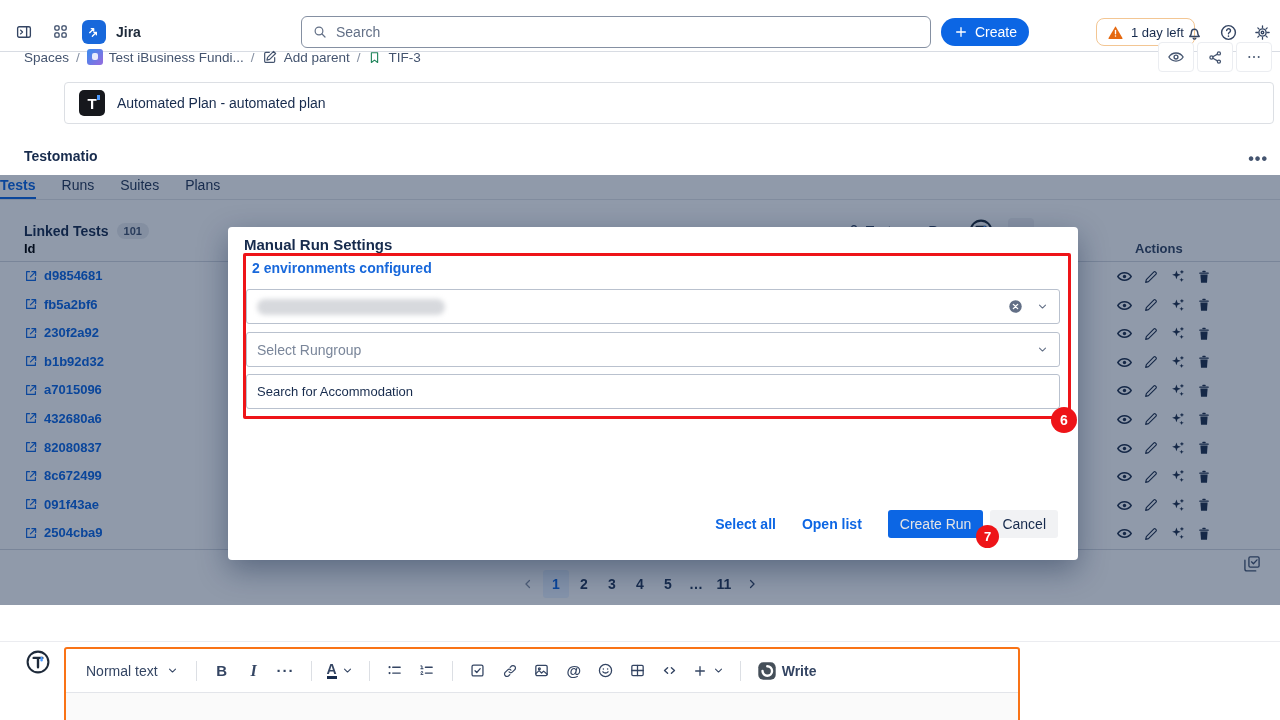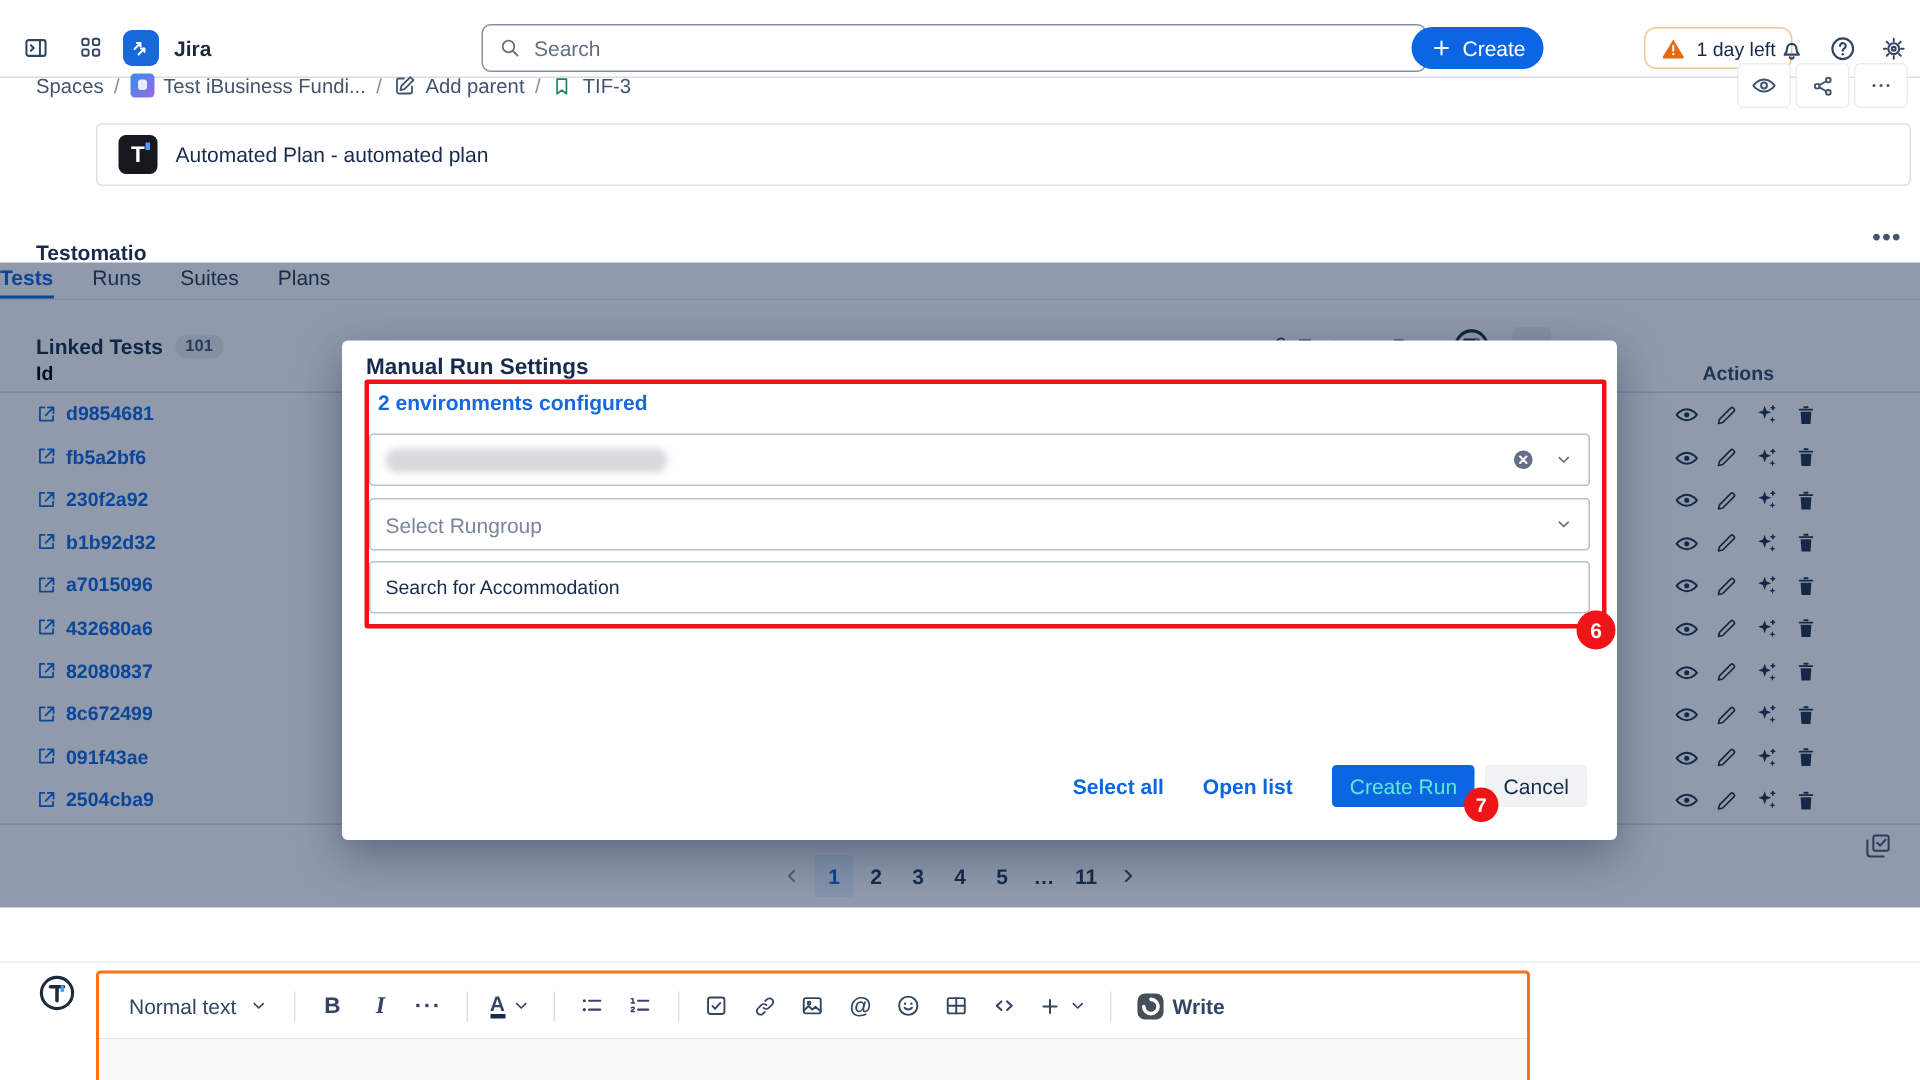--- a/index.html
+++ b/index.html
@@ -8,21 +8,21 @@
   .canvas { position:relative; width:1280px; height:720px; background:#fff; overflow:hidden; color:#172b4d; }
   .ico { display:inline-flex; align-items:center; justify-content:center; }
   .ico svg { display:block; }
 
   
   .topbar { position:absolute; left:0; top:12px; width:1280px; height:40px; background:#fff; border-bottom:1px solid #d8dce3; display:flex; align-items:center; }
   .tb-btn { width:28px; height:28px; border-radius:4px; display:flex; align-items:center; justify-content:center; color:#344563; }
   .tb-left { display:flex; align-items:center; gap:8px; padding-left:10px; }
   .jira-logo { width:24px; height:24px; border-radius:6px; background:#1868db; display:flex; align-items:center; justify-content:center; }
   .jira-name { font-size:14px; font-weight:700; color:#1e2a3a; margin-left:2px; }
-  .searchbox { position:absolute; left:301px; top:4px; width:630px; height:32px; border:1px solid #8590a2; border-radius:6px; background:#fff; display:flex; align-items:center; padding:0 10px; gap:8px; color:#626f86;margin-left:20px; }
+  .searchbox { position:absolute; left:301px; top:4px; width:630px; height:32px; border:1px solid #8590a2; border-radius:6px; background:#fff; display:flex; align-items:center; padding:0 10px; gap:8px; color:#626f86; }
   .searchbox .ph { font-size:14px; color:#626f86; }
   .create-btn { position:absolute; left:941px; top:6px; height:28px; padding:0 12px; background:#0c66e4; color:#fff; font-size:14px; font-weight:500; border:none; border-radius:14px; display:flex; align-items:center; gap:6px; }
   .trial-chip { position:absolute; left:1096px; top:6px; height:28px; padding:0 10px; border:1px solid #f3c693; border-radius:8px; display:flex; align-items:center; gap:7px; font-size:13px; font-weight:500; color:#172b4d; background:#fff; }
   .tb-right { position:absolute; right:4px; top:6px; display:flex; align-items:center; gap:6px; }
 
   
   .crumbrow { position:absolute; left:0; top:40px; width:1280px; height:34px; display:flex; align-items:center; padding-left:24px; font-size:13.5px; color:#44546f; }
   .crumbrow .sep { margin:0 7px; color:#8590a2; }
   .crumb { display:flex; align-items:center; gap:6px; color:#44546f; }
   .proj-av { width:16px; height:16px; border-radius:3px; background:linear-gradient(135deg,#4787ec 20%,#8b6fe0 85%); position:relative; }
@@ -30,21 +30,21 @@
   .page-actions { position:absolute; right:8px; top:42px; display:flex; gap:3px; }
   .pa-btn { width:36px; height:30px; border:1px solid #ebedf1; background:#fff; border-radius:4px; display:flex; align-items:center; justify-content:center; color:#44546f; }
 
   
   .plan-card { position:absolute; left:64px; top:82px; width:1210px; height:42px; border:1px solid #dcdfe4; border-radius:4px; background:#fff; display:flex; align-items:center; padding-left:14px; gap:12px; }
   .plan-ico { width:26px; height:26px; border-radius:5px; background:#16181d; color:#fff; font-weight:800; font-size:15px; display:flex; align-items:center; justify-content:center; position:relative; }
   .plan-ico::after { content:""; position:absolute; right:5px; top:5px; width:3px; height:5px; background:#4c9aff; }
   .plan-title { font-size:14px; color:#172b4d; }
 
   
-  .widget-head { position:absolute; left:24px; top:148px; font-size:14px; font-weight:700; color:#172b4d;margin-top:12px; }
+  .widget-head { position:absolute; left:24px; top:148px; font-size:14px; font-weight:700; color:#172b4d; }
   .widget-more { position:absolute; right:12px; top:150px; color:#44546f; letter-spacing:1px; font-weight:700; }
 
   
   .widget { position:absolute; left:0; top:175px; width:1280px; height:430px; background:#fff; }
   .tabsbar { position:absolute; left:0; top:0; width:1280px; height:25px; border-bottom:1px solid #e4e6ea; display:flex; gap:26px; }
   .tab { font-size:14px; font-weight:500; color:#253858; padding-top:2px; height:24px; }
   .tab.active { color:#0c66e4; border-bottom:2px solid #0c66e4; font-weight:600; }
   .wtoolbar { position:absolute; left:0; top:37px; width:1048px; height:38px; display:flex; align-items:center; }
   .lt-label { position:absolute; left:24px; font-size:14px; font-weight:600; color:#172b4d; display:flex; align-items:center; gap:8px; }
   .count-pill { background:#e9ebef; color:#44546f; font-size:11px; font-weight:600; border-radius:8px; padding:2px 7px; }
@@ -84,21 +84,21 @@
   .m-input.i1 { top:62px; }
   .m-input.i2 { top:105px; }
   .m-input.i3 { top:147px; }
   .blur-pill { width:188px; height:16px; border-radius:8px; background:#d7d9dd; filter:blur(2.5px); }
   .i-right { position:absolute; right:10px; top:0; height:33px; display:flex; align-items:center; gap:12px; color:#626f86; }
   .placeholder { font-size:14px; color:#7a869a; }
   .ivalue { font-size:13px; color:#172b4d; }
   .m-footer { position:absolute; right:20px; top:283px; display:flex; align-items:center; gap:26px; }
   .m-link { font-size:14px; font-weight:600; color:#0c66e4; }
   .m-btns { display:flex; gap:7px; }
-  .btn-primary { height:28px; padding:0 12px; background:#0c66e4; color:#5eead4; font-size:14px; font-weight:500; border:none; border-radius:3px; }
+  .btn-primary { height:28px; padding:0 12px; background:#0c66e4; color:#e5e5e5; font-size:14px; font-weight:500; border:none; border-radius:3px; }
   .btn-subtle { height:28px; padding:0 12px; background:#f1f2f4; color:#172b4d; font-size:14px; font-weight:500; border:none; border-radius:3px; }
   .anno-badge { position:absolute; border-radius:50%; background:#ee1418; color:#fff; font-weight:700; display:flex; align-items:center; justify-content:center; z-index:45; }
   .badge6 { left:823px; top:180px; width:26px; height:26px; font-size:14px; }
   .badge7 { left:748px; top:298px; width:23px; height:23px; font-size:13px; }
 
   
   .bottom-divider { position:absolute; left:0; top:641px; width:1280px; border-top:1px solid #ebecf0; }
   .ed-logo { position:absolute; left:24px; top:648px; width:28px; height:28px; color:#1e2a3a; }
   .editor { position:absolute; left:64px; top:647px; width:956px; height:73px; border:2px solid #f97316; border-radius:3px 3px 0 0; background:#fff; }
   .ed-toolbar { display:flex; align-items:center; height:44px; padding:0 14px; gap:4px; border-bottom:1px solid #e3e5ea; color:#344563; }

